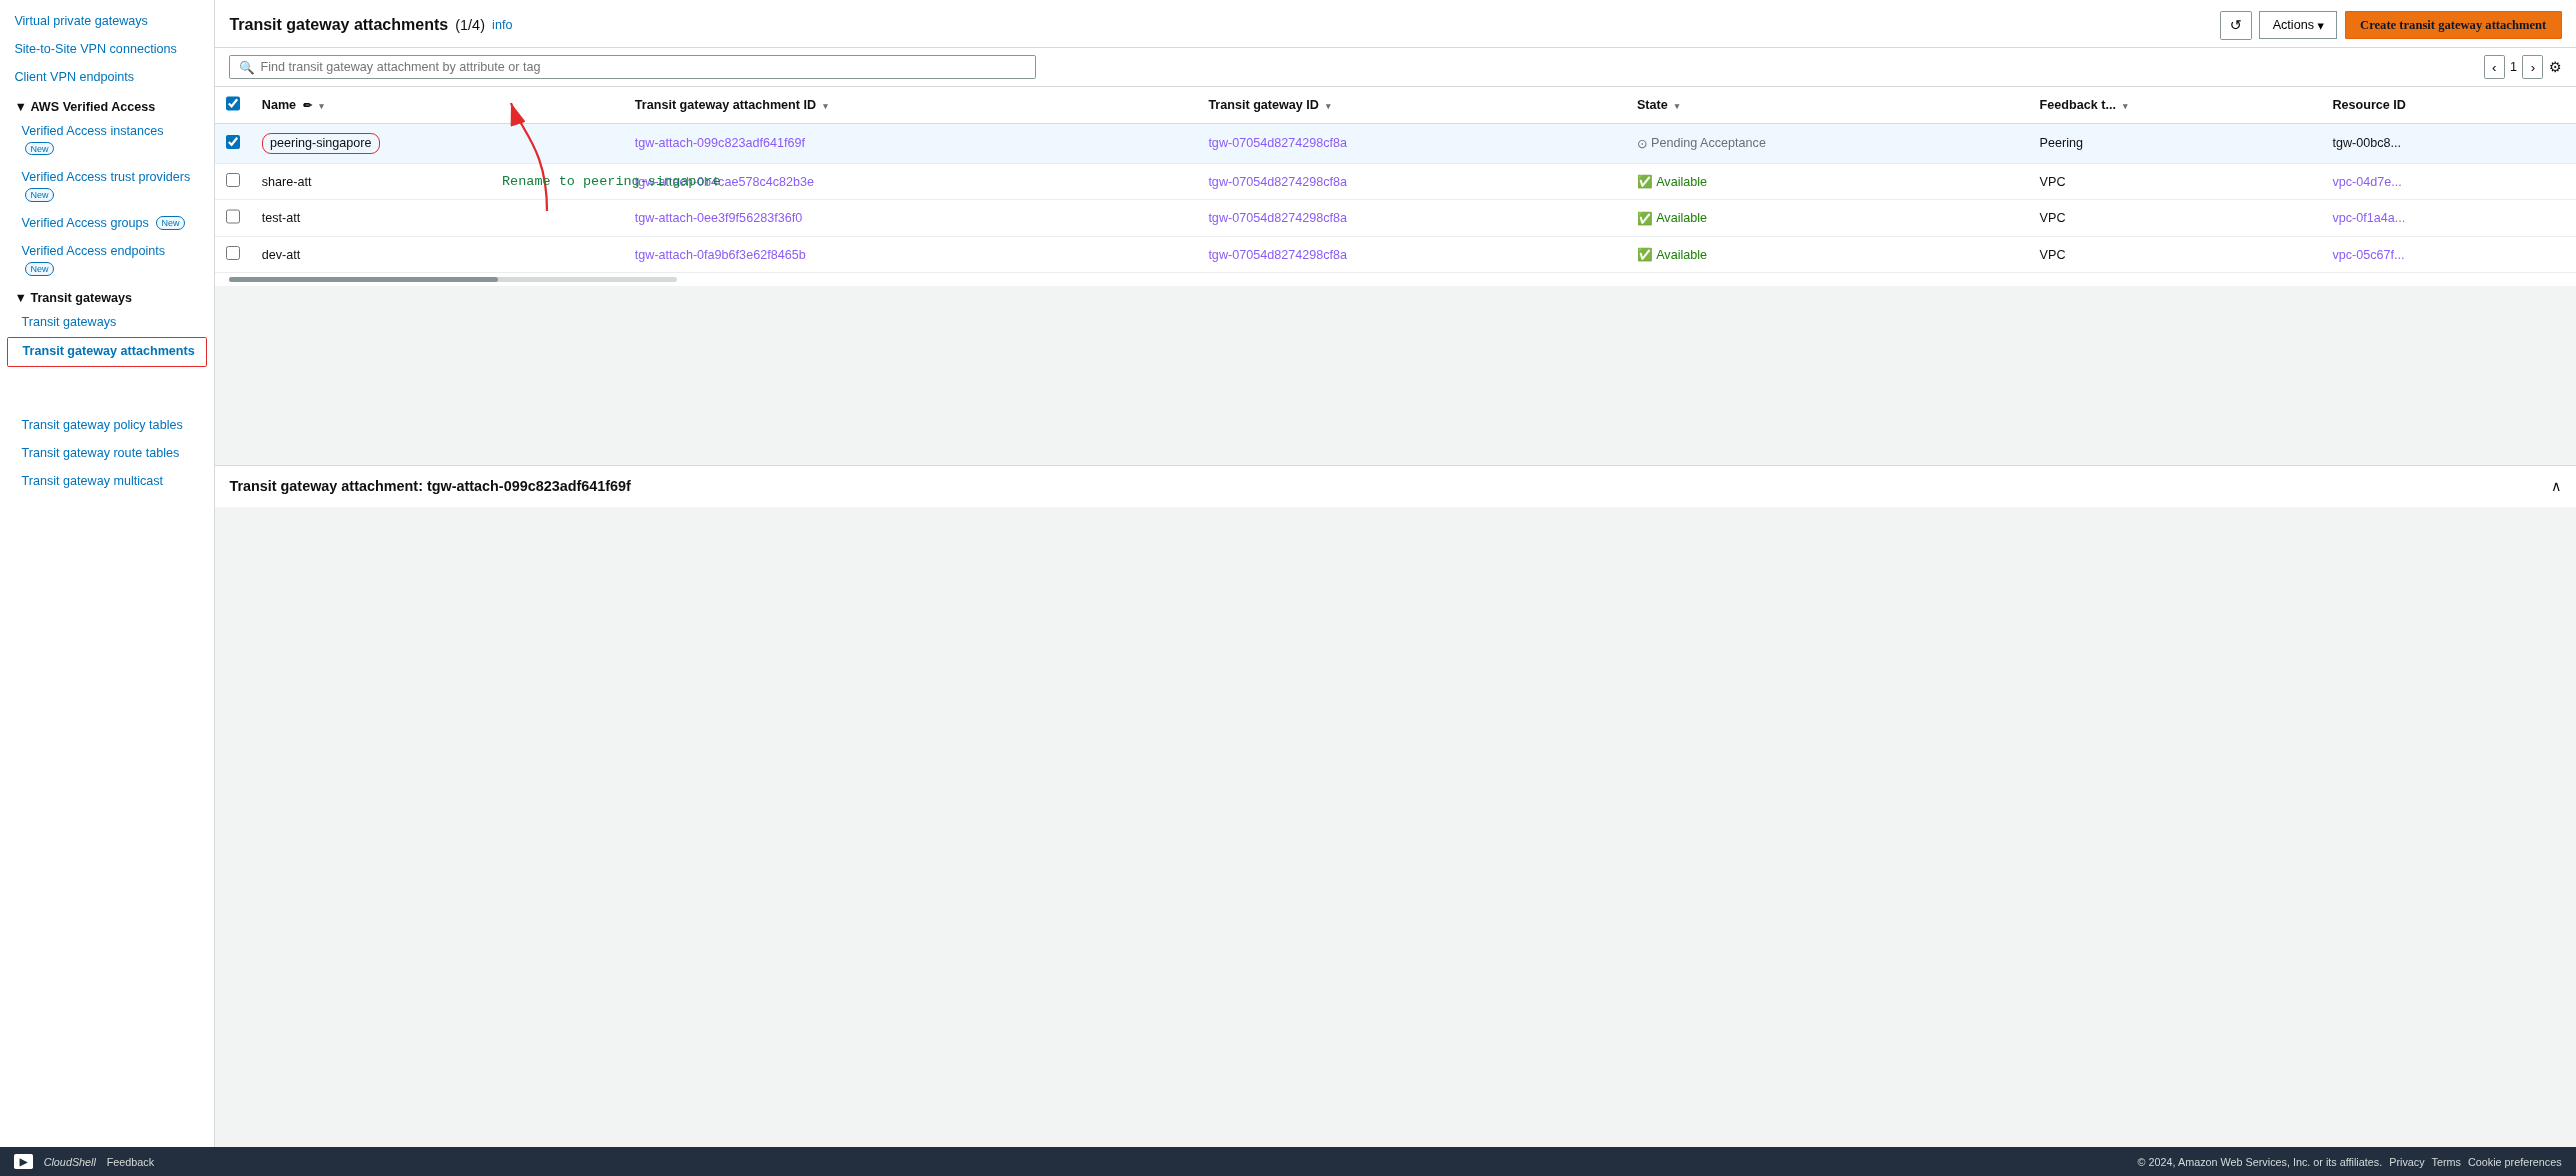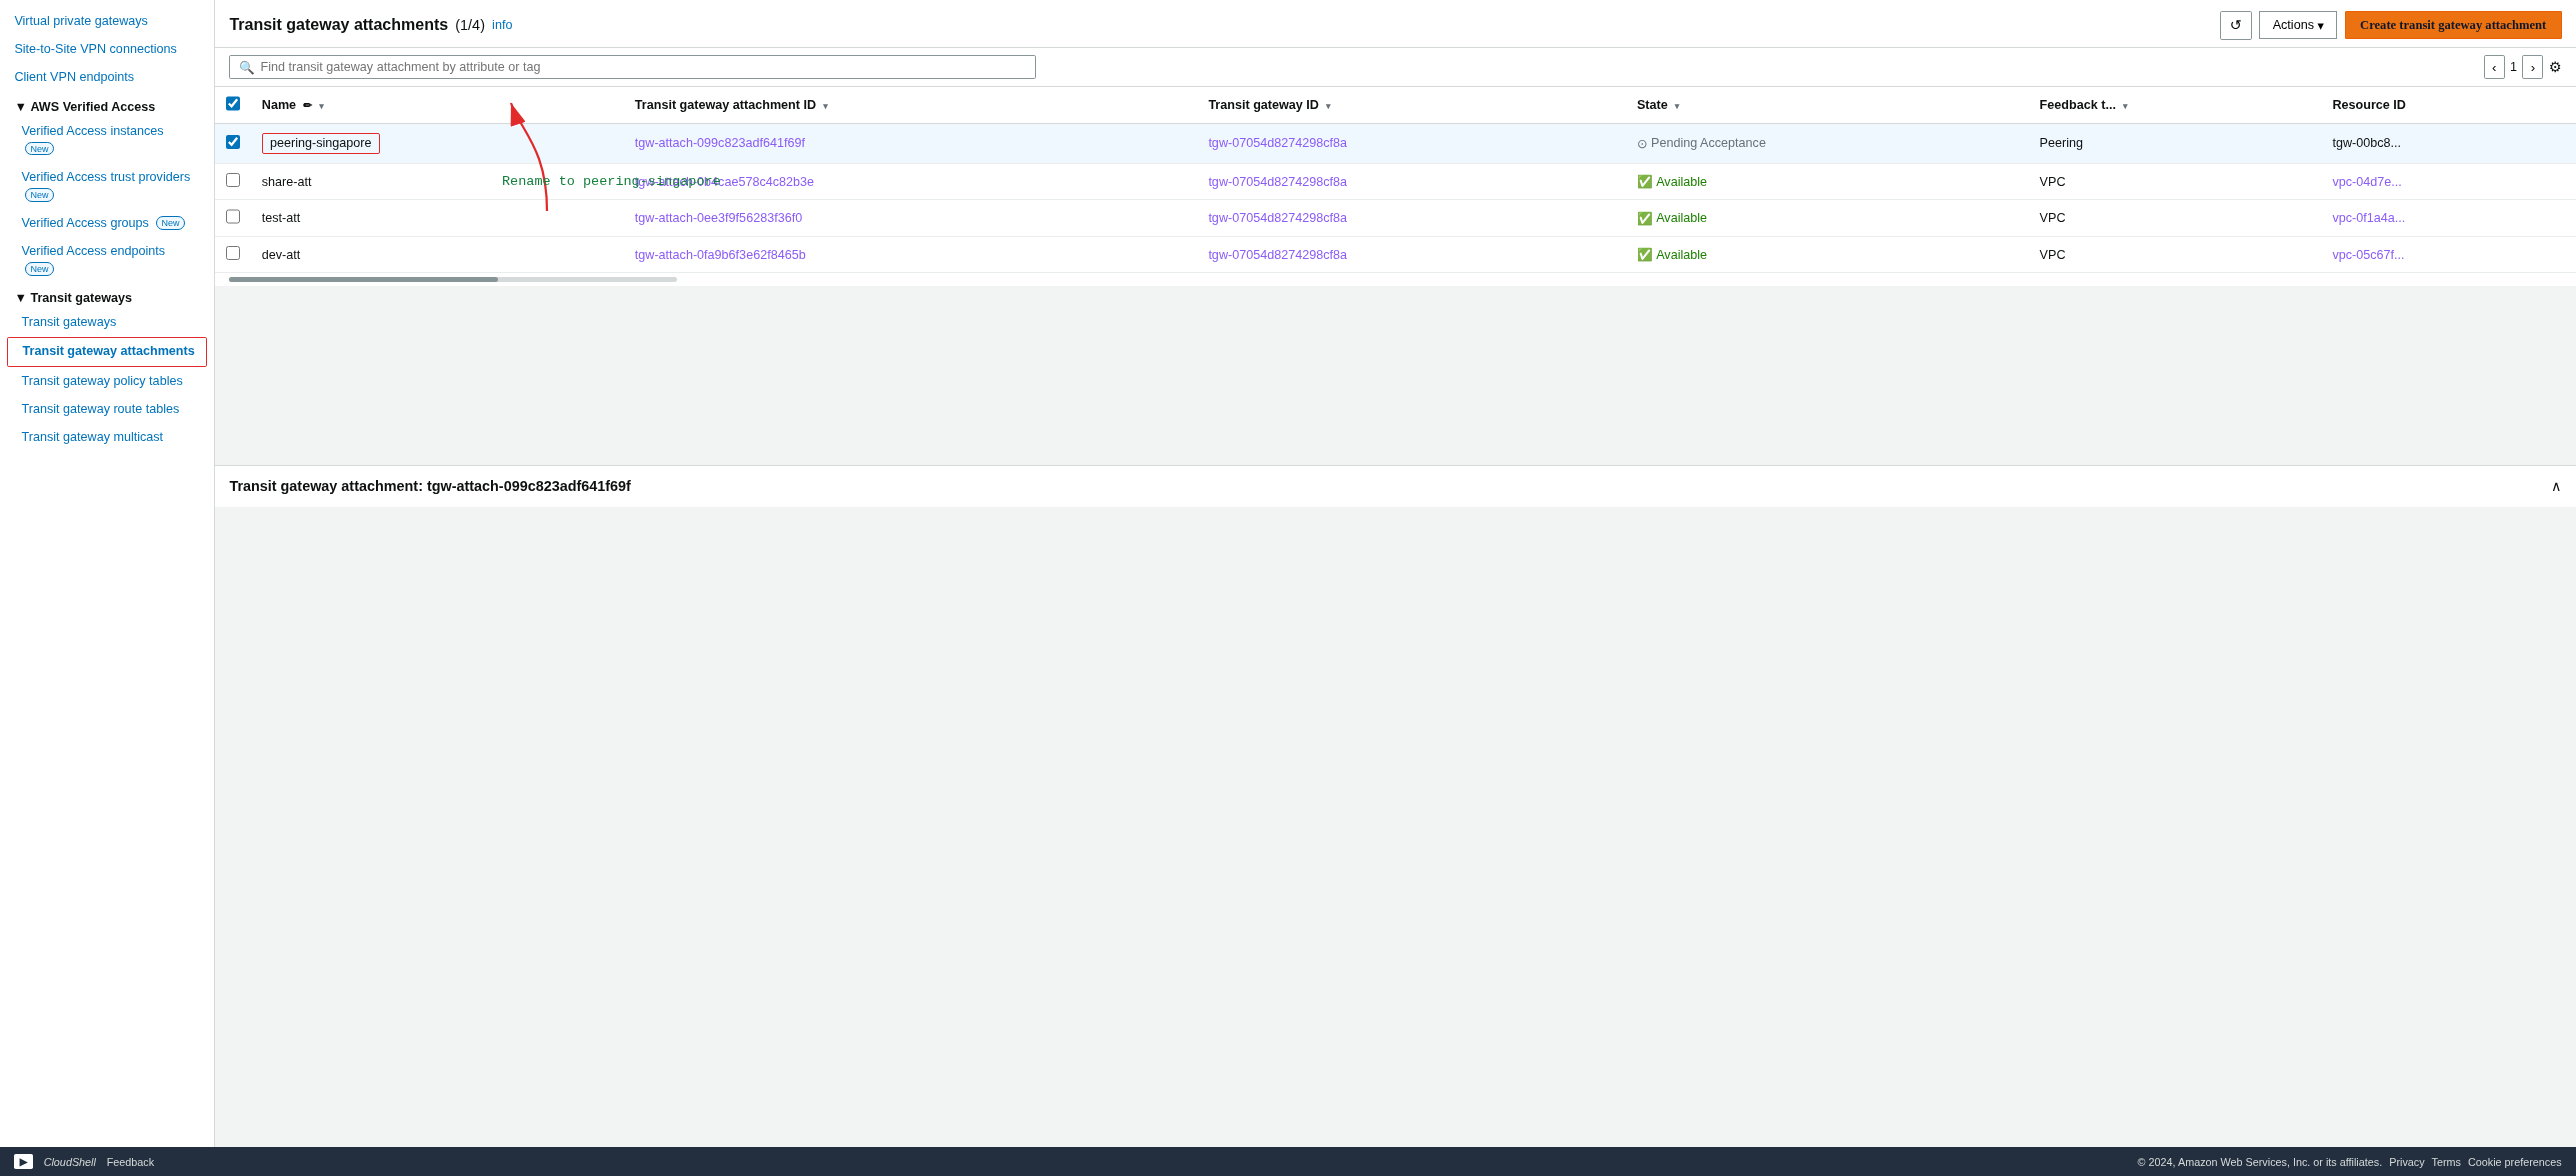--- a/index.html
+++ b/index.html
@@ -111,21 +111,21 @@
     <div class="sidebar-section-header">
       <span>▼</span>
       <span>Transit gateways</span>
     </div>
     <div class="sidebar-item link" style="padding-left:21.5px;">
       <span>Transit gateways</span>
     </div>
     <div class="sidebar-item active" style="padding-left:14.4px;">
       <span>Transit gateway attachments</span>
     </div>
-    <div class="sidebar-item link" style="padding-left:21.5px;">
+    <div class="sidebar-item link" style="padding-left:21.5px;margin-top:44px;">
       <span>Transit gateway policy tables</span>
     </div>
     <div class="sidebar-item link" style="padding-left:21.5px;">
       <span>Transit gateway route tables</span>
     </div>
     <div class="sidebar-item link" style="padding-left:21.5px;">
       <span>Transit gateway multicast</span>
     </div>
   </div>
 
@@ -194,21 +194,21 @@
                 <span class="sort-icon">▾</span>
               </th>
               <th>
                 <span>Resource ID</span>
               </th>
             </tr>
           </thead>
           <tbody id="table-body">
           <tr class="row-selected-outline">
                 <td class="checkbox-cell"><input type="checkbox" checked="" style="accent-color: rgb(0, 115, 187);"></td>
-                <td><span style="border: 1.8px solid rgb(226, 42, 42); padding: 2.7px 7.2px; border-radius: 2px; display: inline-block;">peering-singapore</span></td>
+                <td><span style="border: 1.8px solid rgb(226, 42, 42); padding: 2.7px 7.2px; border-radius: 9px; display: inline-block;">peering-singapore</span></td>
                 <td><span class="link-cell">tgw-attach-099c823adf641f69f</span></td>
                 <td><span class="link-cell">tgw-07054d8274298cf8a</span></td>
                 <td>
                   <div class="status-pending">
                     <span style="font-size:12.6px;">⊙</span>
                     <span>Pending Acceptance</span>
                   </div>
                 </td>
                 <td>Peering</td>
                 <td>tgw-00bc8...</td>

